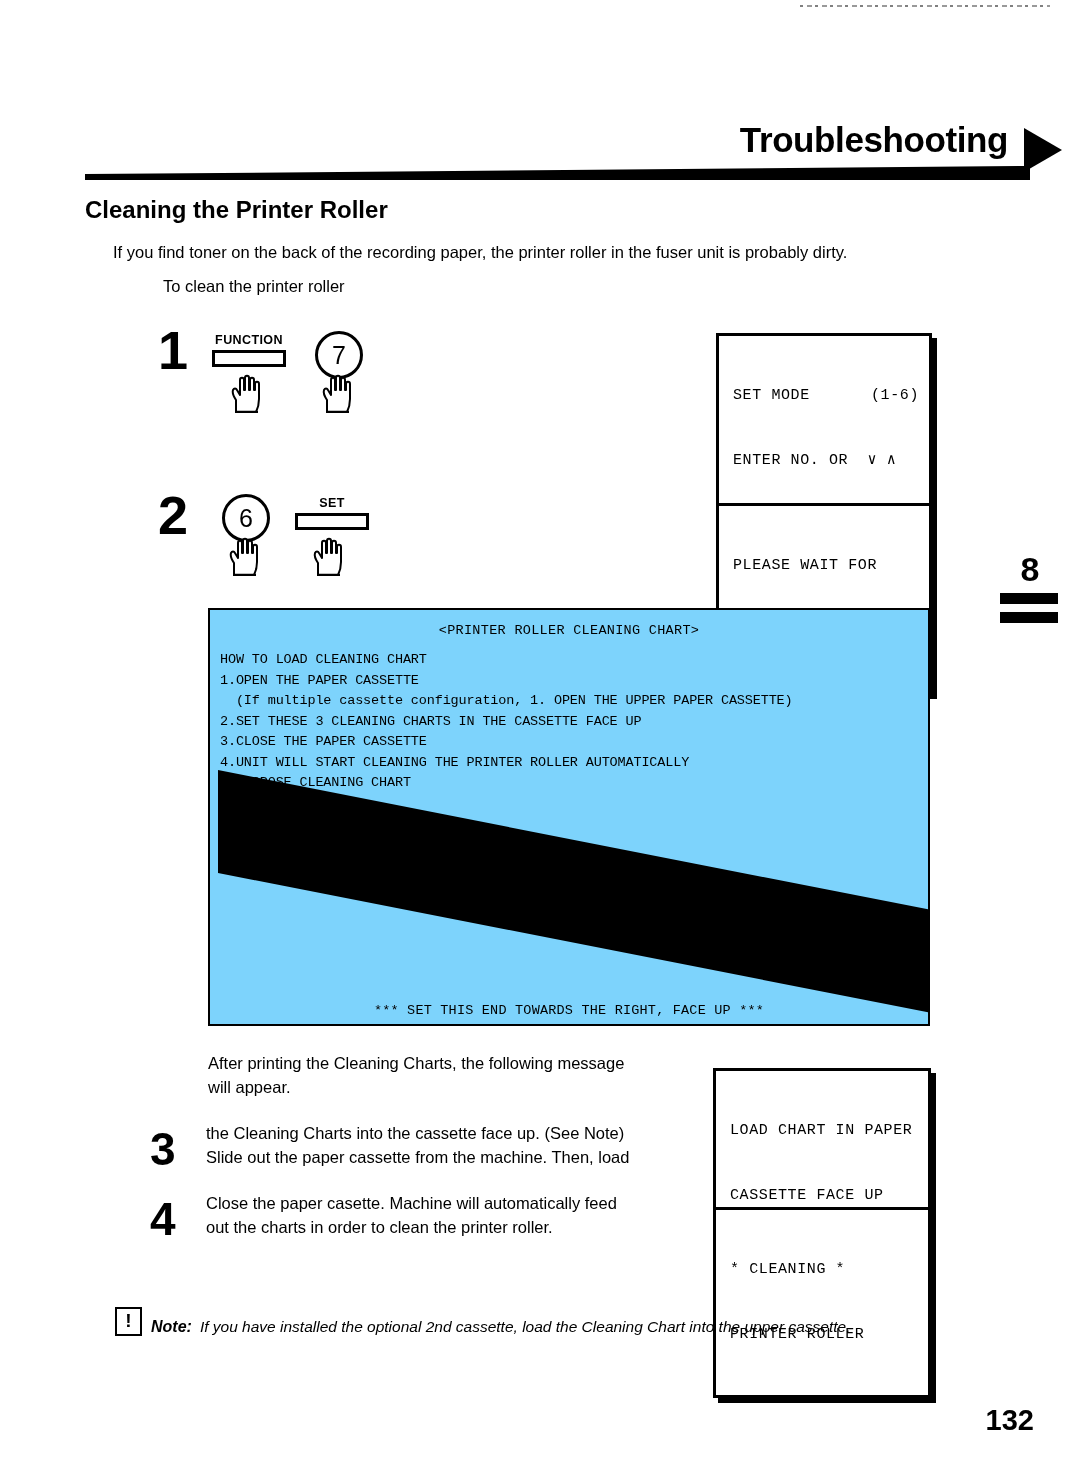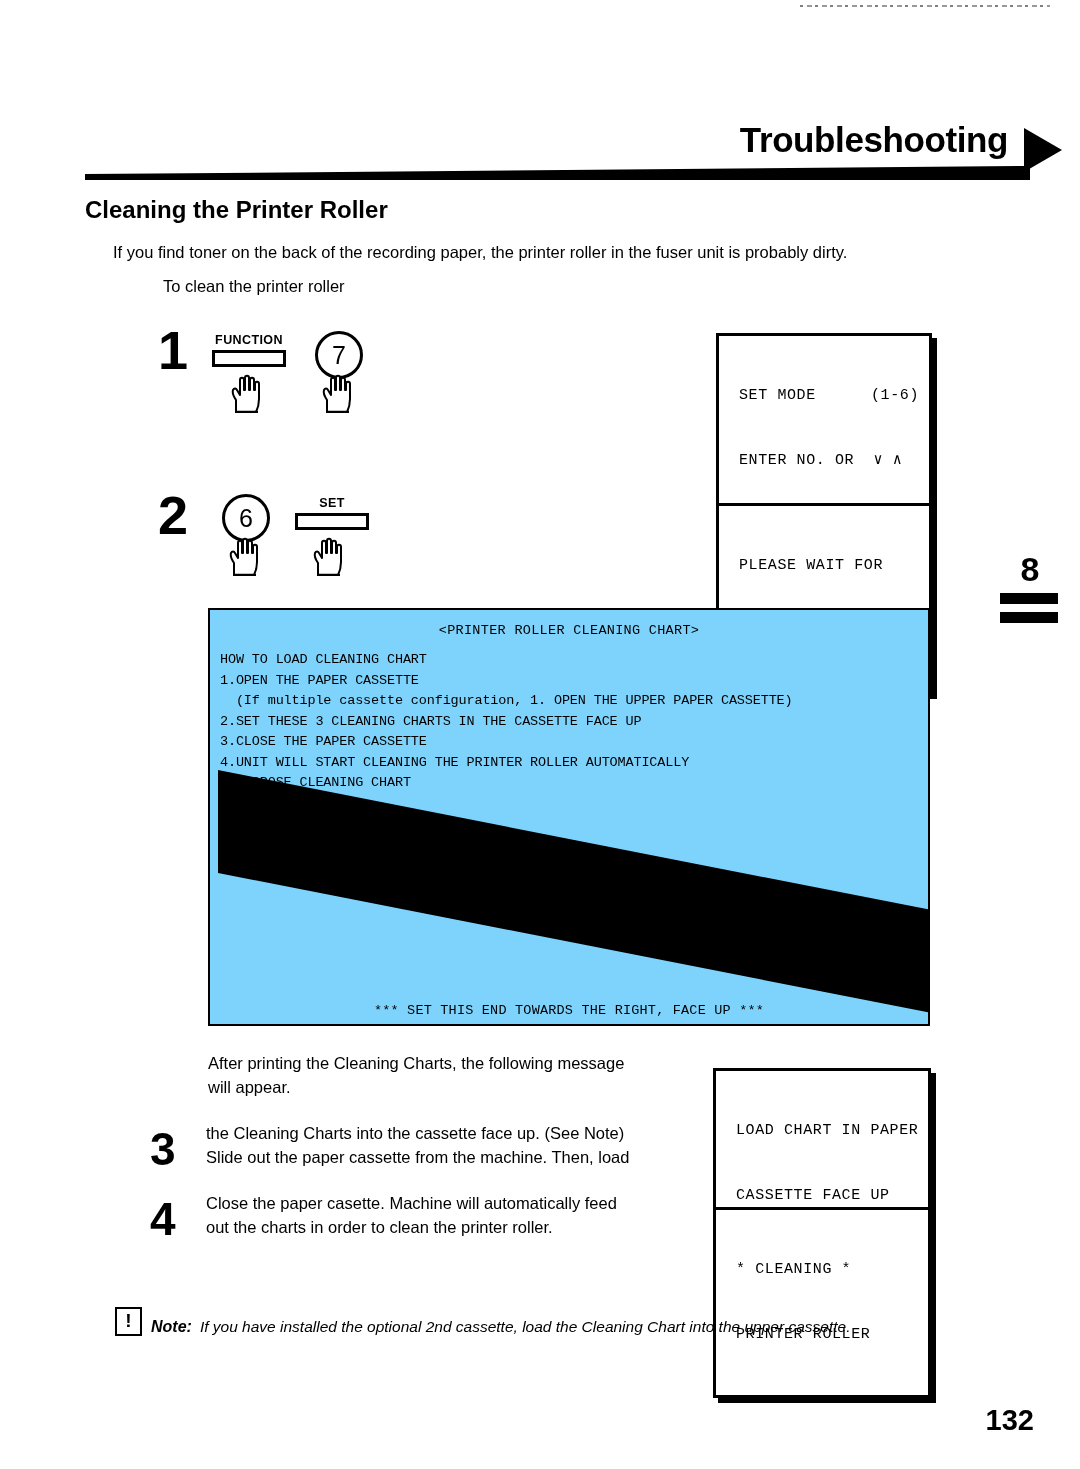--- a/index.html
+++ b/index.html
@@ -151,21 +151,21 @@
     width: 40px;
     height: 42px;
   }
 
   
   .lcd {
     position: absolute;
     border: 3px solid #000;
     background: #fff;
     box-sizing: border-box;
-    padding: 5px 10px 6px 20px;
+    padding: 5px 10px 6px 14px;
     font-family: "Liberation Mono", monospace;
     font-size: 15px;
     line-height: 1.45;
     letter-spacing: .6px;
     box-shadow: 5px 5px 0 #000;
     white-space: pre;
   }
   .lcd .lcd-row { display: block; }
   .lcd .lcd-row.split {
     display: flex;

